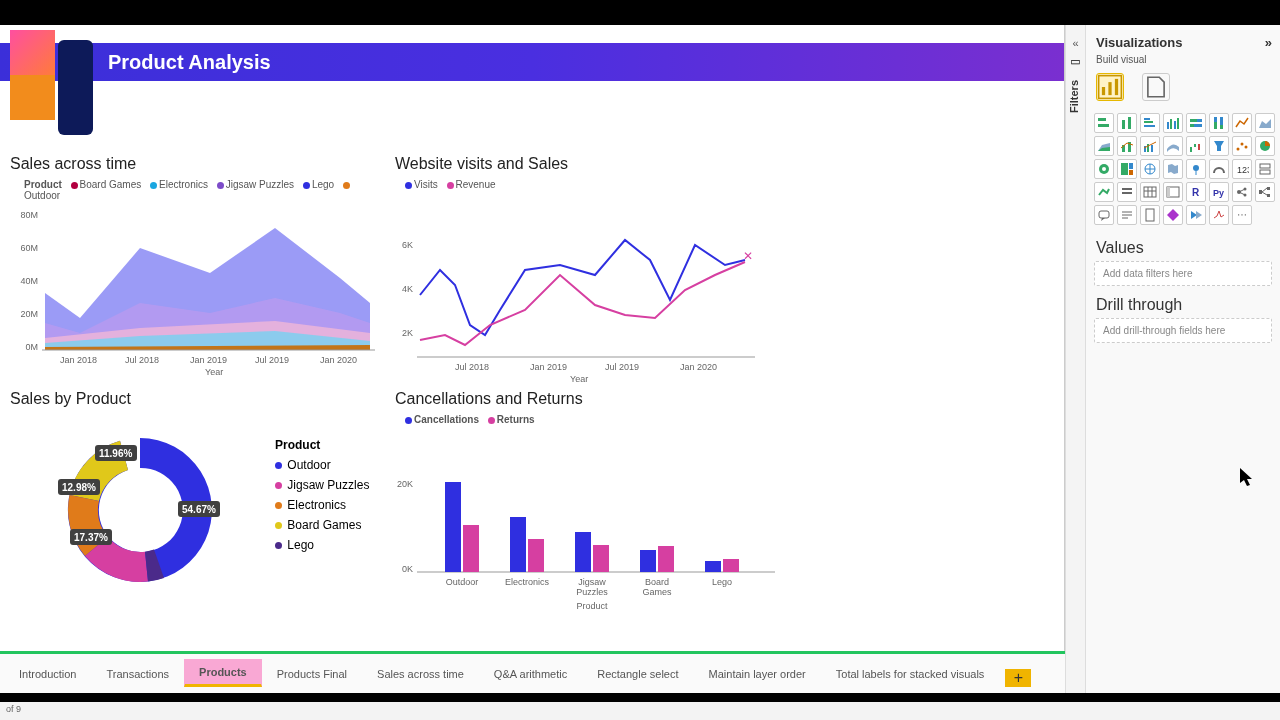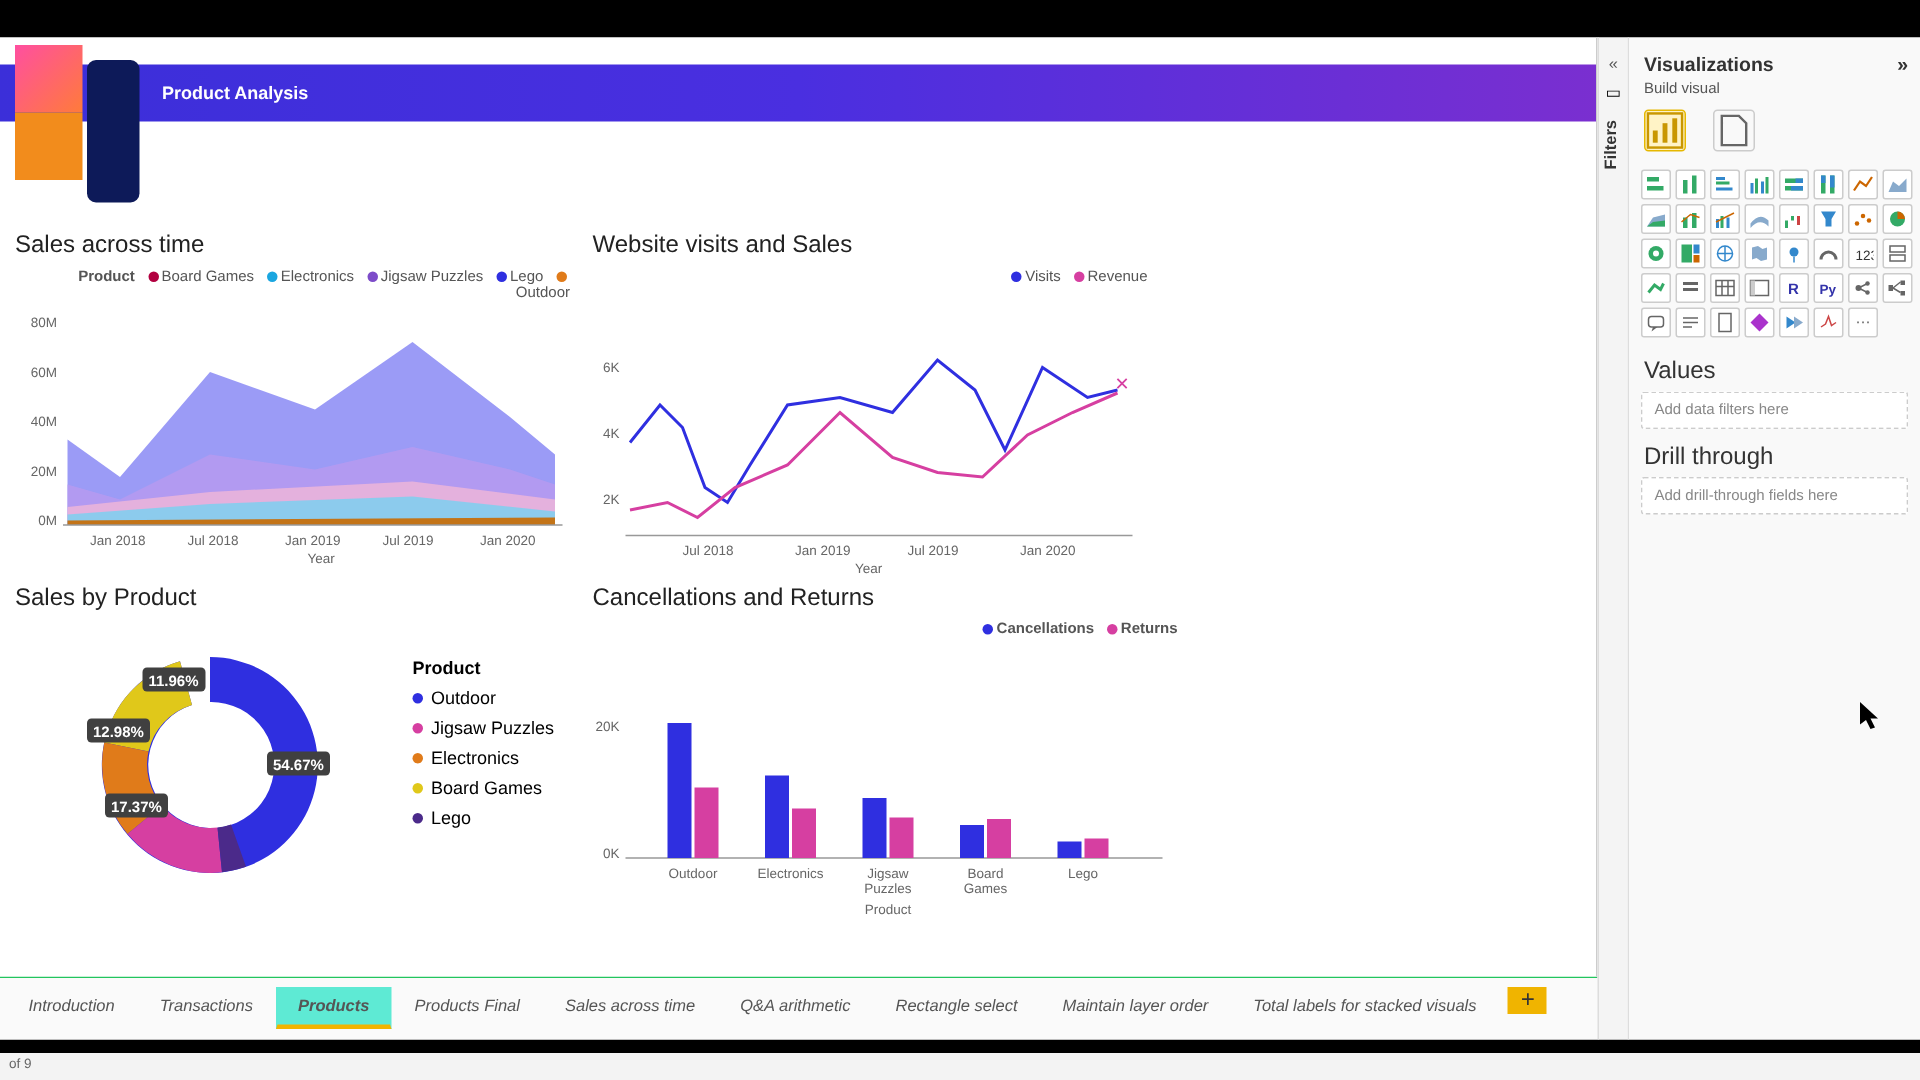--- a/index.html
+++ b/index.html
@@ -4,30 +4,30 @@
 <style>
   * { box-sizing: border-box; margin: 0; padding: 0; font-family: 'Segoe UI', Arial, sans-serif; }
   body { width: 1280px; height: 720px; background: #000; overflow: hidden; position: relative; }
   .app { position: absolute; top: 25px; left: 0; width: 1280px; height: 668px; background: #fff; display: flex; }
   .canvas-wrap { width: 1065px; height: 100%; display: flex; flex-direction: column; }
   .canvas { flex: 1; background: #fff; position: relative; border-right: 1px solid #ccc; }
   .logo { position: absolute; top: 0; left: 10px; }
   .logo .sq1 { position:absolute; width:45px; height:45px; background: linear-gradient(135deg,#ff4fa0,#ff7b3a); top:5px; left:0;}
   .logo .sq2 { position:absolute; width:45px; height:45px; background:#f28c1c; top:50px; left:0;}
   .logo .sq3 { position:absolute; width:35px; height:95px; background:#0d1a59; top:15px; left:48px; border-radius:6px;}
-  .banner { position:absolute; top:18px; left:0; right:0; height:38px; background: linear-gradient(90deg,#3b2fd9,#4a2fe0,#7a2fd0); color:#fff; font-size:12px; font-weight:600; line-height:38px; padding-left:108px;}
+  .banner { position:absolute; top:18px; left:0; right:0; height:38px; background: linear-gradient(90deg,#3b2fd9,#4a2fe0,#7a2fd0); color:#fff; font-size:20px; font-weight:600; line-height:38px; padding-left:108px;}
   .chart-title { font-size:16px; font-weight:400; color:#222; }
-  .legend { font-size:10px; color:#555;text-align:right; }
+  .legend { font-size:10px; color:#555; }
   .lg-dot { display:inline-block; width:7px;height:7px;border-radius:50%; margin:0 2px 0 6px; vertical-align:middle;}
   .axis-lbl { font-size:9px; fill:#666; }
   .axis-title { font-size:9px; fill:#666; }
   
-  .pagetabs { height:42px; border-top:1px solid #22c55e; display:flex; align-items:flex-start; padding:6px 4px; gap:0; background:#fafafa;font-style:italic;}
+  .pagetabs { height:42px; border-top:3px solid #22c55e; display:flex; align-items:flex-end; padding:6px 4px; gap:0; background:#fafafa;}
   .ptab { padding:6px 14px; font-size:11px; color:#555; border:1px solid transparent; cursor:pointer; white-space:nowrap; display:flex; align-items:center;}
-  .ptab.active { border-bottom:3px solid #f0b400; background:#5eead4; font-weight:600;}
+  .ptab.active { border-bottom:3px solid #f0b400; background:#f9a8d4; font-weight:600;}
   .addpage { width:26px; background:#f0b400; color:#333; font-size:16px; display:flex;align-items:center;justify-content:center; margin-left:6px; cursor:pointer;}
   .statusbar { position:absolute; bottom:0; left:0; right:0; height:18px; font-size:9px; color:#666; padding:2px 6px; background:#f3f3f3; display:flex; justify-content:space-between;}
   
   .collapse-rail { width:20px; background:#f4f4f4; border-left:1px solid #ddd; position:relative;}
   .collapse-rail .chev { font-size:11px; text-align:center; padding-top:12px; color:#555; cursor:pointer;}
   .rail-label { position:absolute; top:55px; left:2px; font-size:11px; color:#333; writing-mode:vertical-rl; transform:rotate(180deg); font-weight:600;}
   .vispane { width:195px; background:#f9f9f9; border-left:1px solid #ddd; display:flex; flex-direction:column; font-size:11px; color:#333;}
   .vispane .hdr { display:flex; justify-content:space-between; padding:10px 8px 4px 10px; font-size:13px; font-weight:700;}
   .vispane .sub { padding:0 10px 4px; font-size:10px; color:#555;}
   .mode-row { display:flex; gap:18px; padding:4px 10px 8px; }

